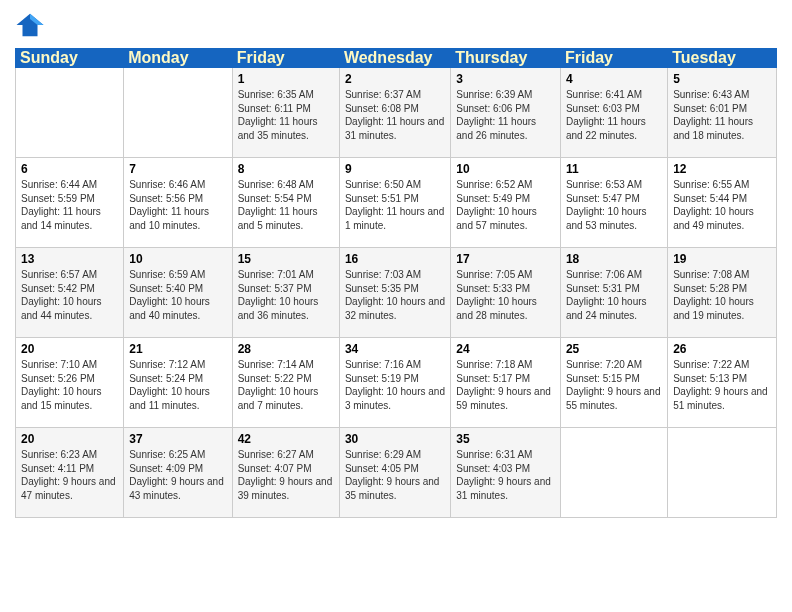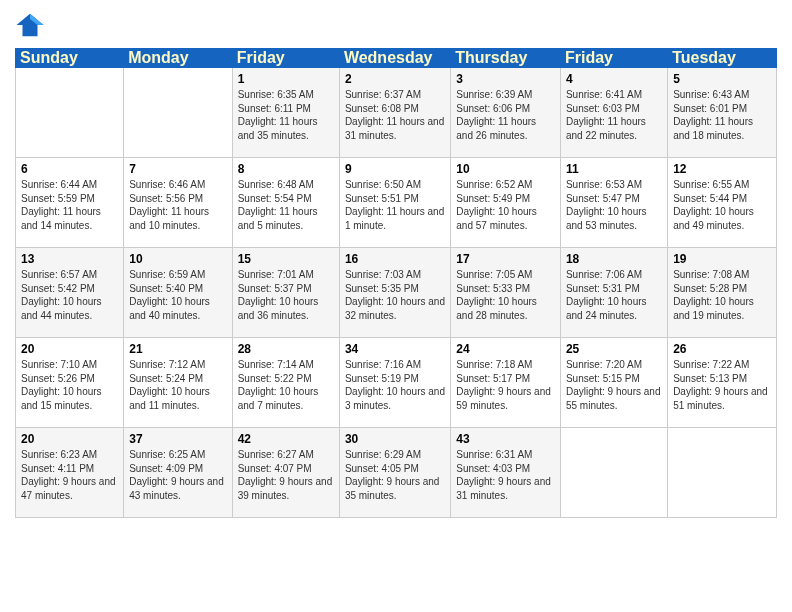--- a/index.html
+++ b/index.html
@@ -246,20 +246,20 @@
         </td>
         <td>
           <span class="day-num">42</span>
           <div class="day-info">Sunrise: 6:27 AM<br>Sunset: 4:07 PM<br>Daylight: 9 hours and 39 minutes.</div>
         </td>
         <td>
           <span class="day-num">30</span>
           <div class="day-info">Sunrise: 6:29 AM<br>Sunset: 4:05 PM<br>Daylight: 9 hours and 35 minutes.</div>
         </td>
         <td>
-          <span class="day-num">43</span>
+          <span class="day-num">35</span>
           <div class="day-info">Sunrise: 6:31 AM<br>Sunset: 4:03 PM<br>Daylight: 9 hours and 31 minutes.</div>
         </td>
         <td class="empty-cell"></td>
         <td class="empty-cell"></td>
       </tr>
     </tbody>
 </table>
 
 </body></html>

